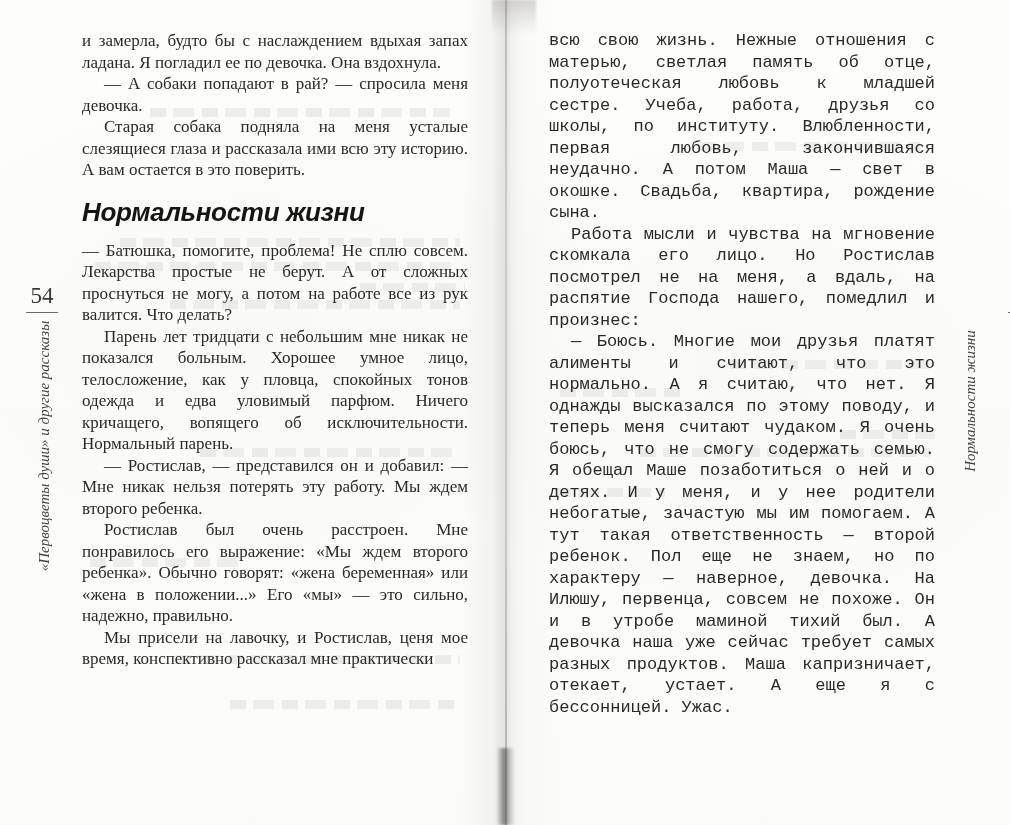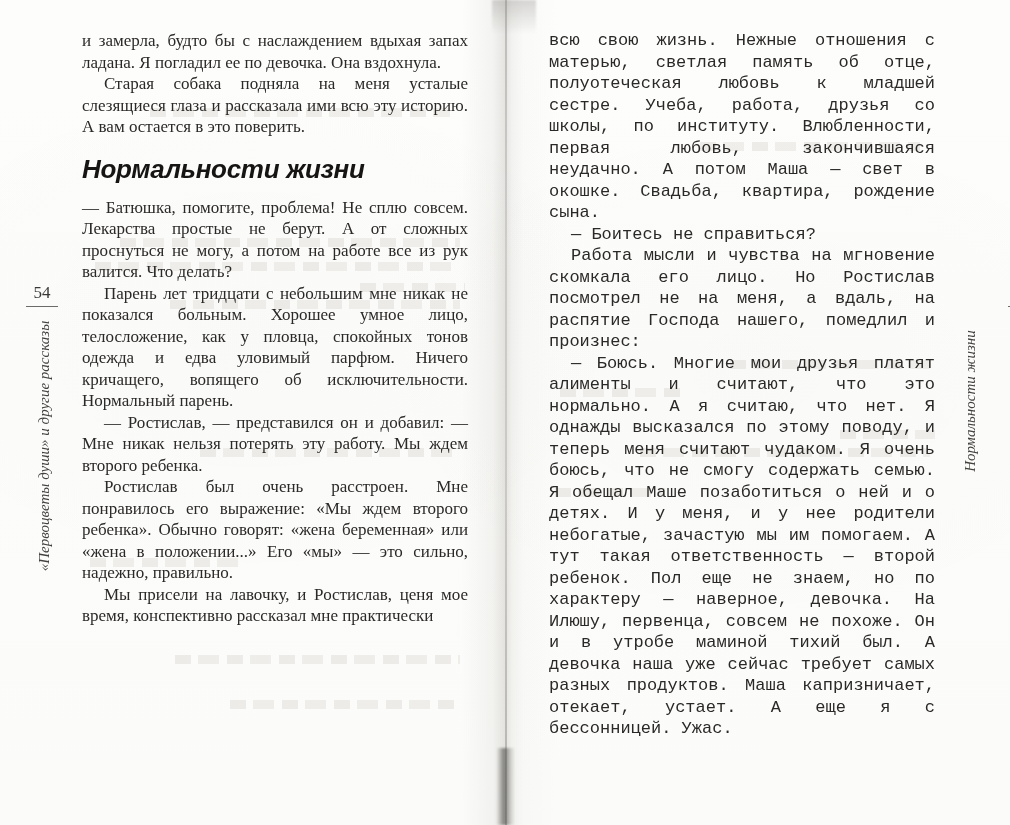--- a/index.html
+++ b/index.html
@@ -53,21 +53,21 @@
   .page-column p.noindent{text-indent:0;}
   .section-heading{
     font-family:"Liberation Sans", sans-serif;
     font-weight:bold;font-style:italic;
     font-size:26px;line-height:30px;color:#161514;
     margin:16px 0 13px 0;text-align:left;letter-spacing:-0.3px;
   }
   
   .folio{
     position:absolute;top:283px;width:40px;text-align:center;
-    font-size:17px;color:#3a3836;
+    font-size:23px;color:#3a3836;
   }
   .folio.left{left:22px;}
   .folio.right{left:1004px;}
   .folio .rule{
     display:block;width:32px;height:1px;margin:3px auto 0 auto;
     background:#6d6b67;
   }
   
   .margin-title{
     position:absolute;
@@ -120,20 +120,21 @@
 
   <div>
     <div class="folio left">
       <span>54</span>
       <span class="rule"></span>
     </div>
     <div class="margin-title left">«Первоцветы души» и другие рассказы</div>
 
     <div class="page-column left">
       <p class="noindent">и замерла, будто бы с наслаждением вдыхая запах ладана. Я погладил ее по девочка. Она вздохнула.</p>
+      <p>— А собаки попадают в рай? — спросила меня девочка.</p>
       <p>Старая собака подняла на меня усталые слезящиеся глаза и рассказала ими всю эту историю. А вам остается в это поверить.</p>
 
       <h2 class="section-heading">Нормальности жизни</h2>
 
       <p class="noindent">— Батюшка, помогите, проблема! Не сплю совсем. Лекарства простые не берут. А от сложных проснуться не могу, а потом на работе все из рук валится. Что делать?</p>
       <p>Парень лет тридцати с небольшим мне никак не показался больным. Хорошее умное лицо, телосложение, как у пловца, спокойных тонов одежда и едва уловимый парфюм. Ничего кричащего, вопящего об исключительности. Нормальный парень.</p>
       <p>— Ростислав, — представился он и добавил: — Мне никак нельзя потерять эту работу. Мы ждем второго ребенка.</p>
       <p>Ростислав был очень расстроен. Мне понравилось его выражение: «Мы ждем второго ребенка». Обычно говорят: «жена беременная» или «жена в положении...» Его «мы» — это сильно, надежно, правильно.</p>
       <p>Мы присели на лавочку, и Ростислав, ценя мое время, конспективно рассказал мне практически</p>
     </div>
@@ -141,19 +142,18 @@
 
   <div>
     <div class="folio right">
       <span>55</span>
       <span class="rule"></span>
     </div>
     <div class="margin-title right">Нормальности жизни</div>
 
     <div class="page-column right">
       <p class="noindent">всю свою жизнь. Нежные отношения с матерью, светлая память об отце, полуотеческая любовь к младшей сестре. Учеба, работа, друзья со школы, по институту. Влюбленности, первая любовь, закончившаяся неудачно. А потом Маша — свет в окошке. Свадьба, квартира, рождение сына.</p>
-      <p>— Боитесь не справиться?</p>
       <p>Работа мысли и чувства на мгновение скомкала его лицо. Но Ростислав посмотрел не на меня, а вдаль, на распятие Господа нашего, помедлил и произнес:</p>
       <p>— Боюсь. Многие мои друзья платят алименты и считают, что это нормально. А я считаю, что нет. Я однажды высказался по этому поводу, и теперь меня считают чудаком. Я очень боюсь, что не смогу содержать семью. Я обещал Маше позаботиться о ней и о детях. И у меня, и у нее родители небогатые, зачастую мы им помогаем. А тут такая ответственность — второй ребенок. Пол еще не знаем, но по характеру — наверное, девочка. На Илюшу, первенца, совсем не похоже. Он и в утробе маминой тихий был. А девочка наша уже сейчас требует самых разных продуктов. Маша капризничает, отекает, устает. А еще я с бессонницей. Ужас.</p>
     </div>
   </div>
 
 </div>
 
 </body></html>

